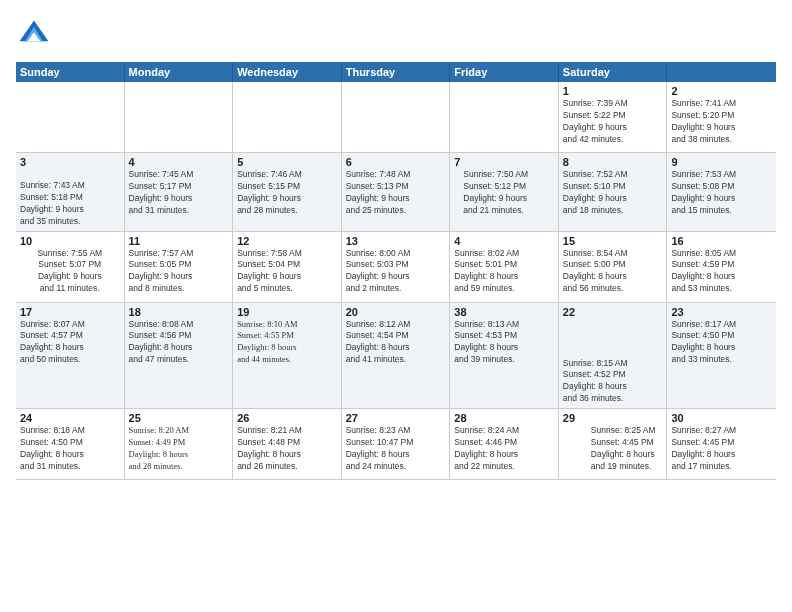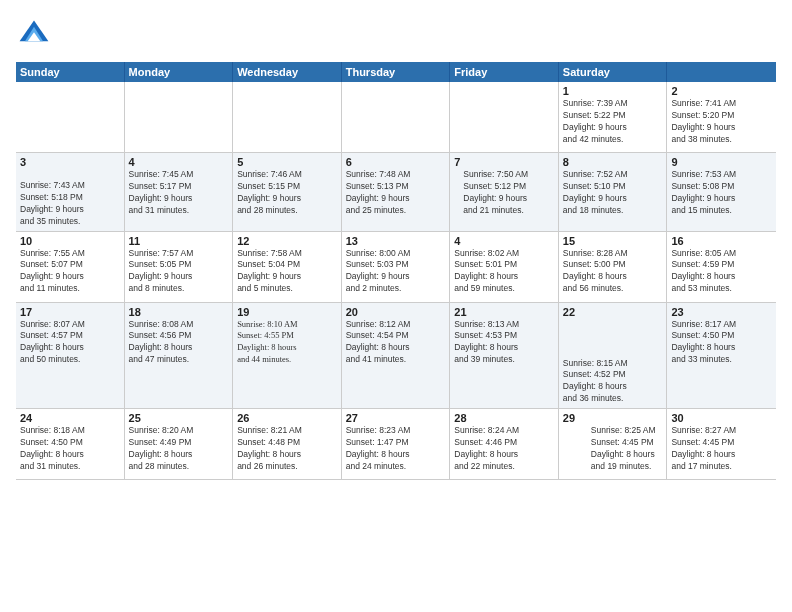--- a/index.html
+++ b/index.html
@@ -212,21 +212,21 @@
             <div class="day-num">9</div>
             <div class="day-info" style="white-space: pre-line;">Sunrise: 7:53 AM
 Sunset: 5:08 PM
 Daylight: 9 hours
 and 15 minutes.</div>
           </div>
         </div>
         <div class="cal-row">
           <div class="cal-cell empty">
             <div class="day-num">10</div>
-            <div class="day-info" style="white-space: pre-line;">Sunrise: 7:55 AM
+            <div class="day-info" style="white-space: pre-line; text-align: center;">Sunrise: 7:55 AM
 Sunset: 5:07 PM
 Daylight: 9 hours
 and 11 minutes.</div>
           </div>
           <div class="cal-cell empty">
             <div class="day-num">11</div>
             <div class="day-info" style="white-space: pre-line;">Sunrise: 7:57 AM
 Sunset: 5:05 PM
 Daylight: 9 hours
 and 8 minutes.</div>
@@ -247,21 +247,21 @@
           </div>
           <div class="cal-cell empty">
             <div class="day-num">4</div>
             <div class="day-info" style="white-space: pre-line;">Sunrise: 8:02 AM
 Sunset: 5:01 PM
 Daylight: 8 hours
 and 59 minutes.</div>
           </div>
           <div class="cal-cell empty">
             <div class="day-num">15</div>
-            <div class="day-info" style="white-space: pre-line;">Sunrise: 8:28 AM
+            <div class="day-info" style="white-space: pre-line;">Sunrise: 8:54 AM
 Sunset: 5:00 PM
 Daylight: 8 hours
 and 56 minutes.</div>
           </div>
           <div class="cal-cell empty">
             <div class="day-num">16</div>
             <div class="day-info" style="white-space: pre-line;">Sunrise: 8:05 AM
 Sunset: 4:59 PM
 Daylight: 8 hours
 and 53 minutes.</div>
@@ -290,21 +290,21 @@
 and 44 minutes.</div>
           </div>
           <div class="cal-cell shaded">
             <div class="day-num">20</div>
             <div class="day-info" style="white-space: pre-line;">Sunrise: 8:12 AM
 Sunset: 4:54 PM
 Daylight: 8 hours
 and 41 minutes.</div>
           </div>
           <div class="cal-cell shaded">
-            <div class="day-num">21</div>
+            <div class="day-num">38</div>
             <div class="day-info" style="white-space: pre-line;">Sunrise: 8:13 AM
 Sunset: 4:53 PM
 Daylight: 8 hours
 and 39 minutes.</div>
           </div>
           <div class="cal-cell shaded">
             <div class="day-num">22</div>
             <div class="day-info" style="white-space: pre-line; margin-top: 40px;">Sunrise: 8:15 AM
 Sunset: 4:52 PM
 Daylight: 8 hours
@@ -321,36 +321,36 @@
         <div class="cal-row">
           <div class="cal-cell empty">
             <div class="day-num">24</div>
             <div class="day-info" style="white-space: pre-line;">Sunrise: 8:18 AM
 Sunset: 4:50 PM
 Daylight: 8 hours
 and 31 minutes.</div>
           </div>
           <div class="cal-cell empty">
             <div class="day-num">25</div>
-            <div class="day-info" style="white-space: pre-line;">Sunrise: 8:20 AM
+            <div class="day-info" style="white-space: pre-line; font-family: Liberation Serif, serif;">Sunrise: 8:20 AM
 Sunset: 4:49 PM
 Daylight: 8 hours
 and 28 minutes.</div>
           </div>
           <div class="cal-cell empty">
             <div class="day-num">26</div>
             <div class="day-info" style="white-space: pre-line;">Sunrise: 8:21 AM
 Sunset: 4:48 PM
 Daylight: 8 hours
 and 26 minutes.</div>
           </div>
           <div class="cal-cell empty">
             <div class="day-num">27</div>
             <div class="day-info" style="white-space: pre-line;">Sunrise: 8:23 AM
-Sunset: 1:47 PM
+Sunset: 10:47 PM
 Daylight: 8 hours
 and 24 minutes.</div>
           </div>
           <div class="cal-cell empty">
             <div class="day-num">28</div>
             <div class="day-info" style="white-space: pre-line;">Sunrise: 8:24 AM
 Sunset: 4:46 PM
 Daylight: 8 hours
 and 22 minutes.</div>
           </div>

